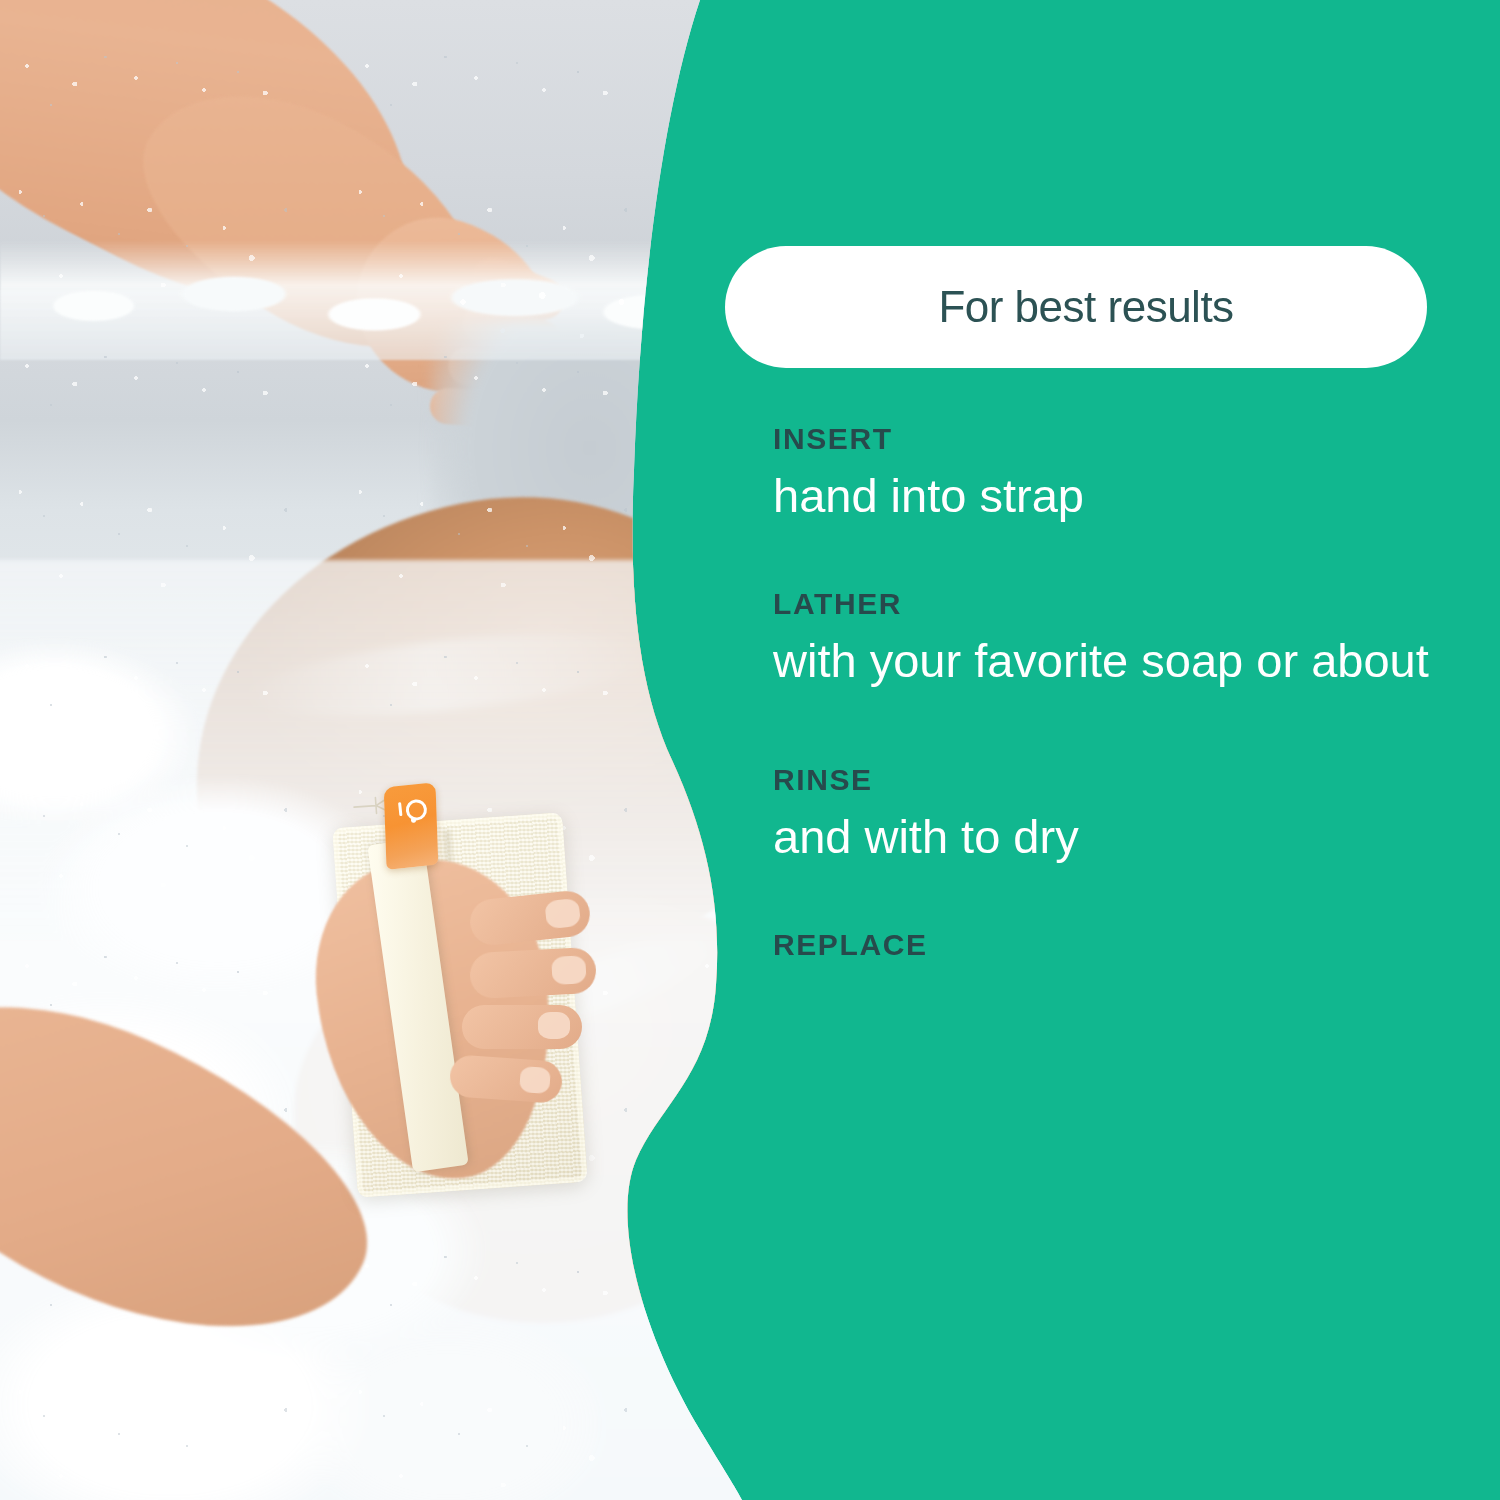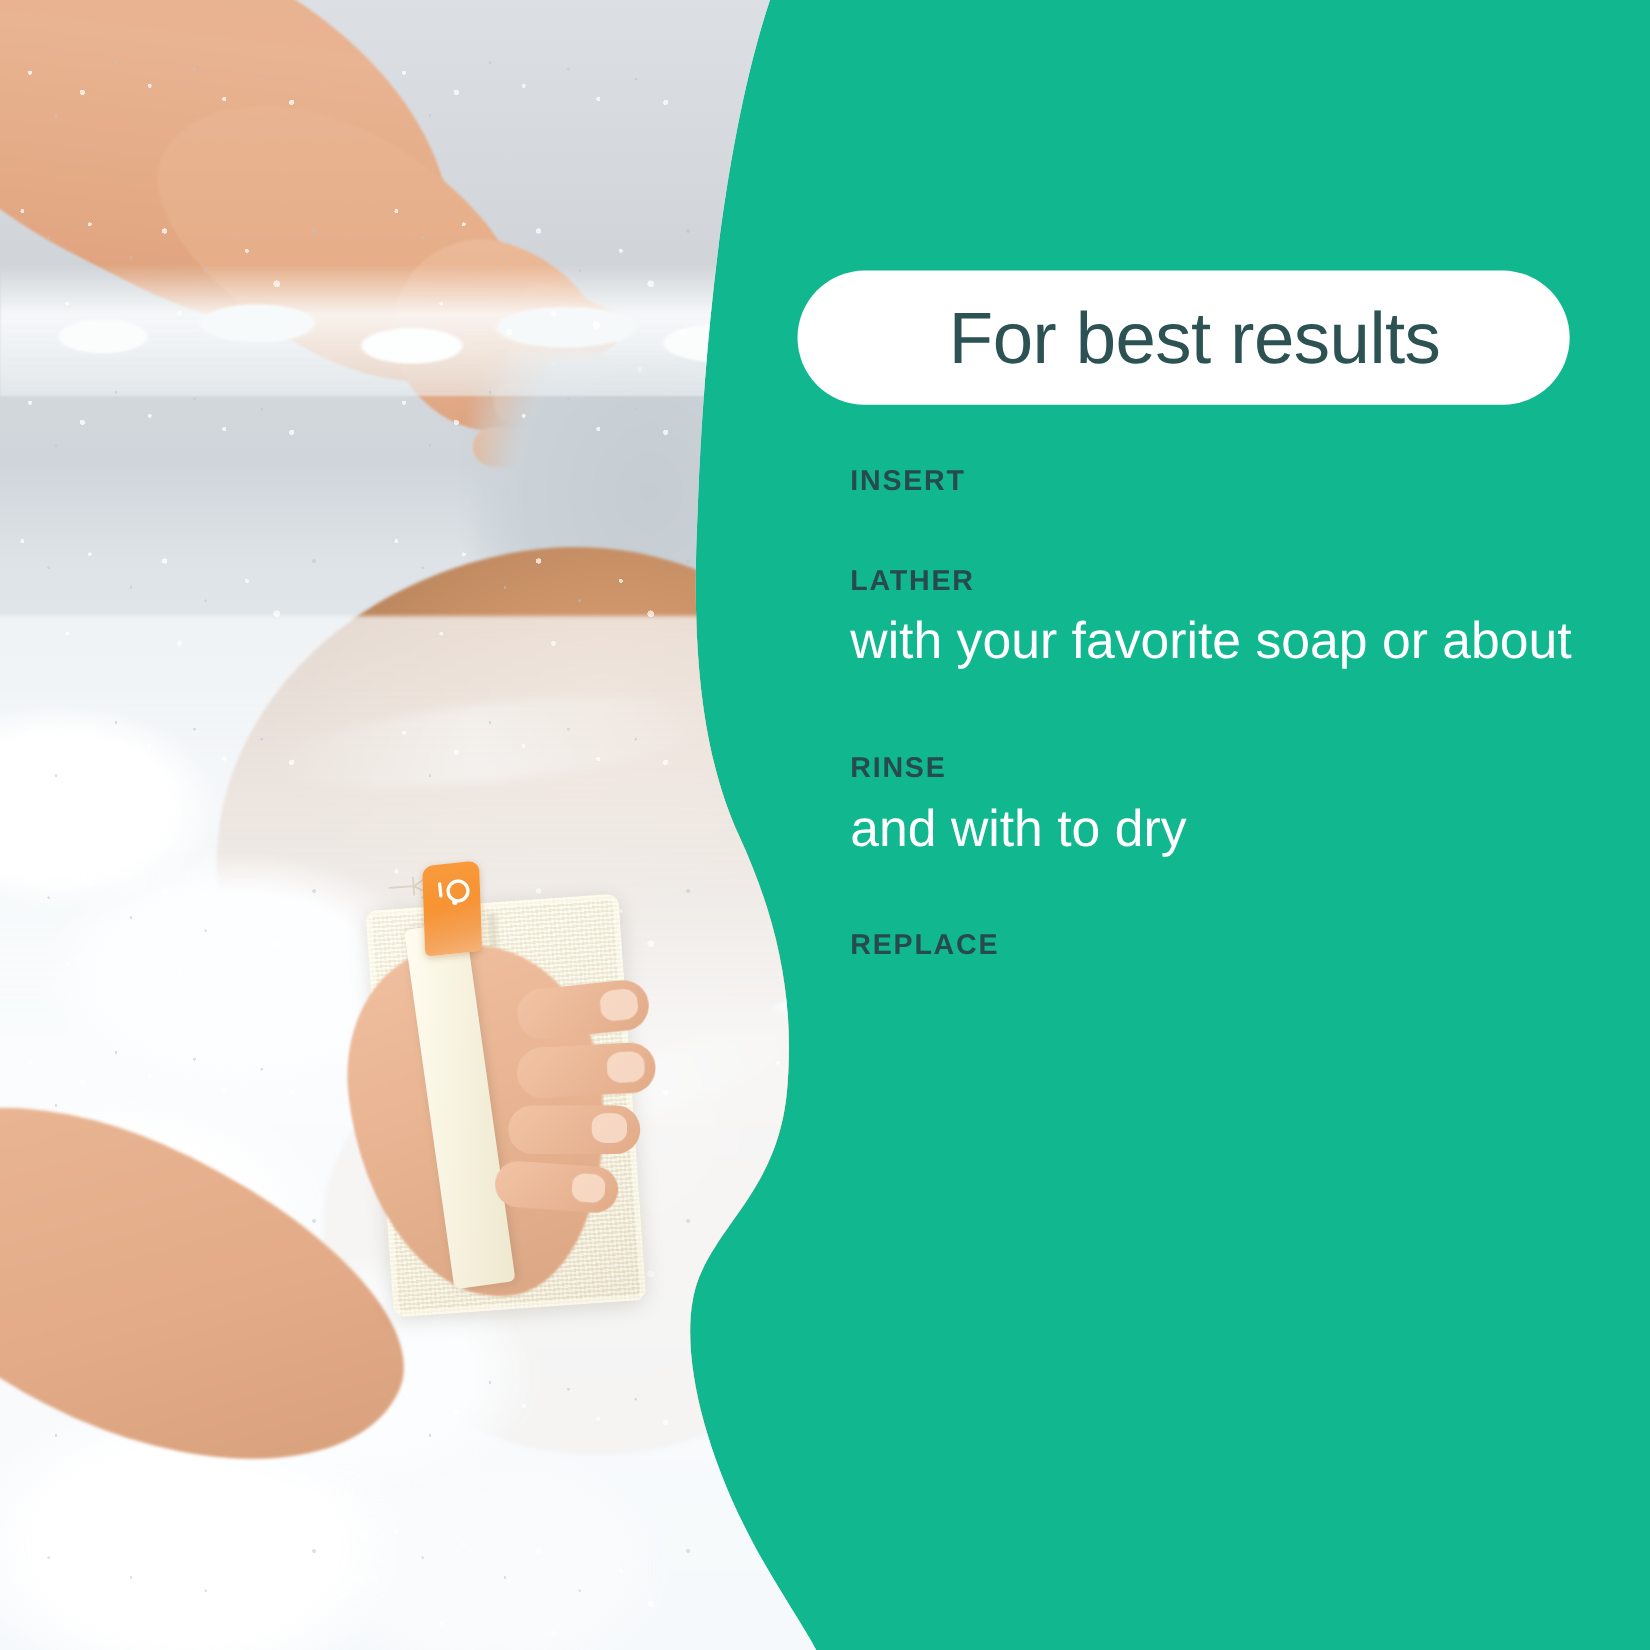--- a/index.html
+++ b/index.html
@@ -320,39 +320,39 @@
     left: 725px; top: 246px;
     width: 702px; height: 122px;
     background: #ffffff;
     border-radius: 61px;
     display: flex;
     align-items: center;
     justify-content: center;
   }
   .title-pill-text {
     color: #2c5254;
-    font-size: 66px;
+    font-size: 44px;
     font-weight: 400;
     letter-spacing: -0.5px;
     line-height: 1;
     white-space: nowrap;
     margin-left: 20px;
   }
 
   .steps {
     position: absolute;
     left: 773px; top: 422px;
     width: 700px;
   }
   .step { margin-bottom: 48px; }
   .step:last-child { margin-bottom: 0; }
 
   .step-label {
     color: #274a4c;
-    font-size: 26px;
+    font-size: 30px;
     font-weight: bold;
     letter-spacing: 1.6px;
     line-height: 1.1;
     margin-bottom: 12px;
   }
   .step-text {
     color: #ffffff;
     font-size: 47px;
     font-weight: 400;
     line-height: 1.24;
@@ -428,20 +428,21 @@
   </div>
 
   <div class="title-pill">
     <span class="title-pill-text">For best results</span>
   </div>
 
   <div class="steps">
 
     <div class="step s1">
       <div class="step-label">INSERT</div>
+      <div class="step-text">hand into strap</div>
     </div>
 
     <div class="step s2">
       <div class="step-label">LATHER</div>
       <div class="step-text">with your favorite soap or about</div>
     </div>
 
     <div class="step s3">
     </div>
 

